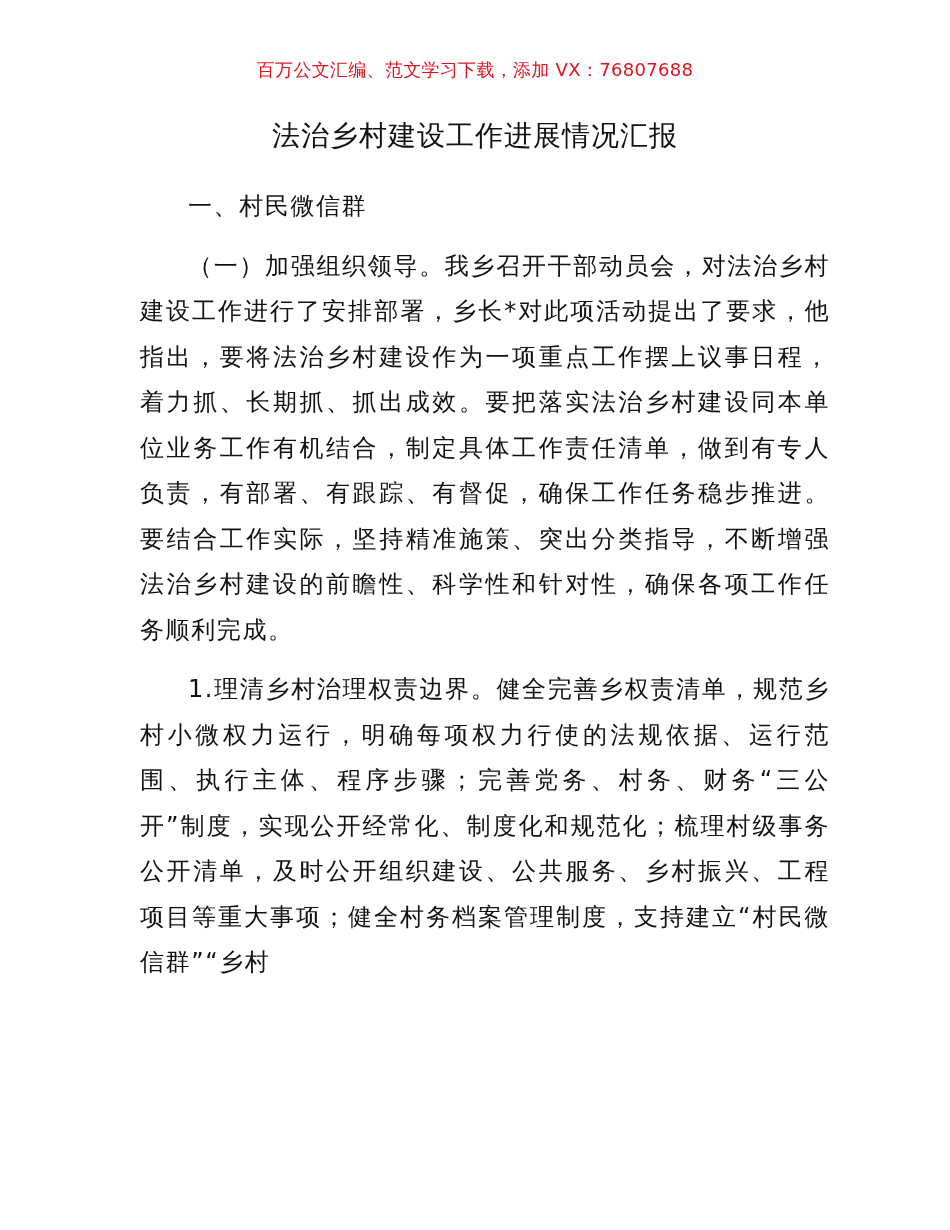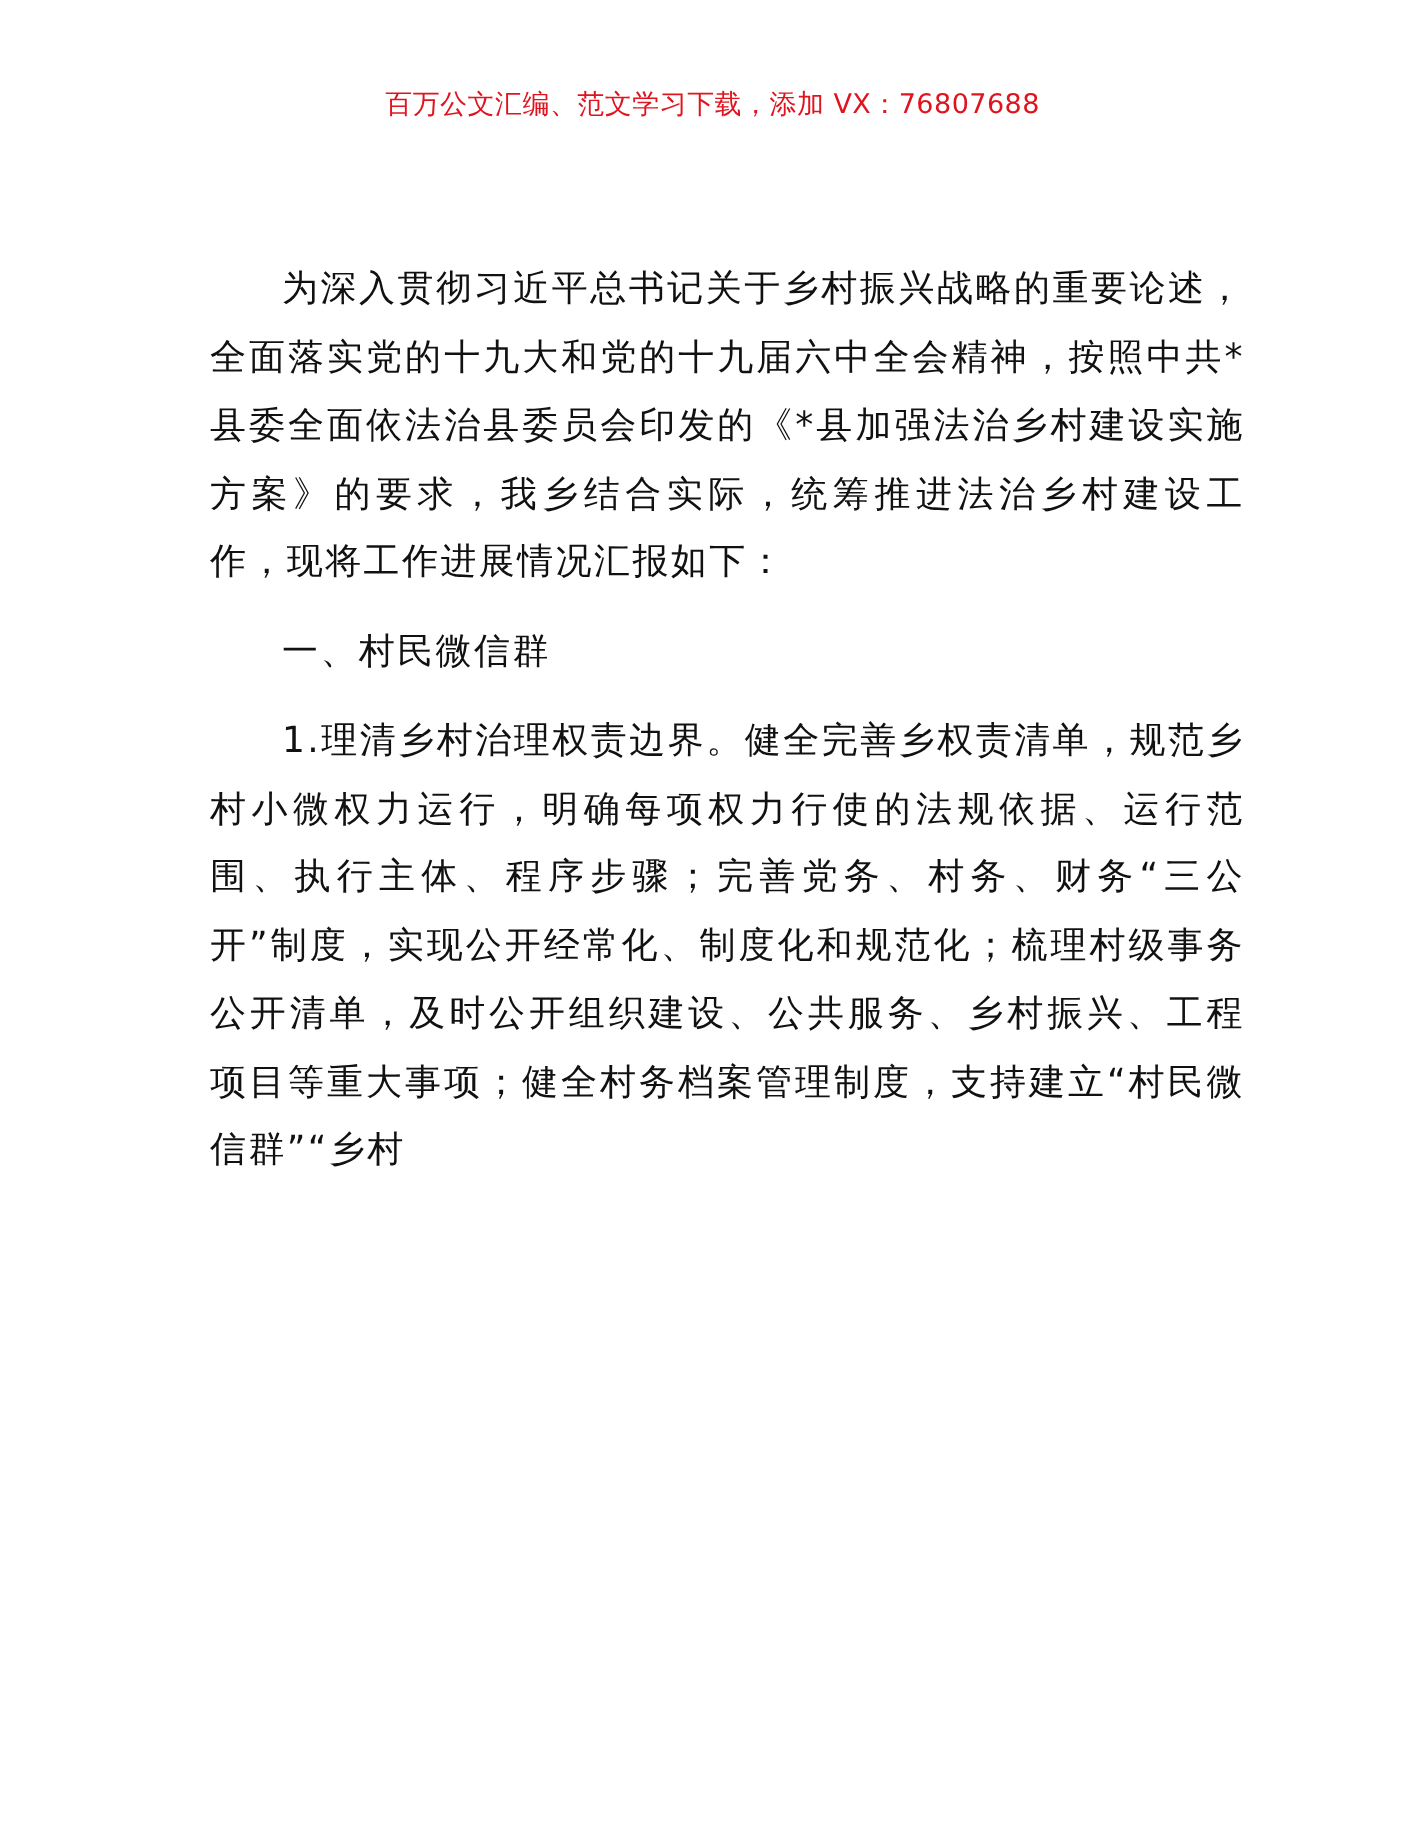--- a/index.html
+++ b/index.html
@@ -65,24 +65,25 @@
     margin-top: 14px;
   }
 </style>
 </head>
 <body>
 
 <div class="page">
 
   <div class="watermark">百万公文汇编、范文学习下载，添加 VX：76807688</div>
 
+  <div class="title">法治乡村建设工作进展情况汇报</div>
 
   <div class="body">
-    <p class="para indent">为深入贯彻习近平总书记关于乡村振兴战略的重要论述，全面落实党的十九大和党的十九届六中全会精神，按照中共*县委全面依法治县委员会印发的《*县加强法治乡村建设实施方案》的要求，我乡结合实际，统筹推进法治乡村建设工作，现将工作进展情况汇报如下：</p>
 
     <p class="para indent gap">一、村民微信群</p>
 
+    <p class="para indent gap">（一）加强组织领导。我乡召开干部动员会，对法治乡村建设工作进行了安排部署，乡长*对此项活动提出了要求，他指出，要将法治乡村建设作为一项重点工作摆上议事日程，着力抓、长期抓、抓出成效。要把落实法治乡村建设同本单位业务工作有机结合，制定具体工作责任清单，做到有专人负责，有部署、有跟踪、有督促，确保工作任务稳步推进。要结合工作实际，坚持精准施策、突出分类指导，不断增强法治乡村建设的前瞻性、科学性和针对性，确保各项工作任务顺利完成。</p>
 
 
     <p class="para indent gap">1.理清乡村治理权责边界。健全完善乡权责清单，规范乡村小微权力运行，明确每项权力行使的法规依据、运行范围、执行主体、程序步骤；完善党务、村务、财务“三公开”制度，实现公开经常化、制度化和规范化；梳理村级事务公开清单，及时公开组织建设、公共服务、乡村振兴、工程项目等重大事项；健全村务档案管理制度，支持建立“村民微信群”“乡村</p>
   </div>
 
 </div>
 
 </body></html>

